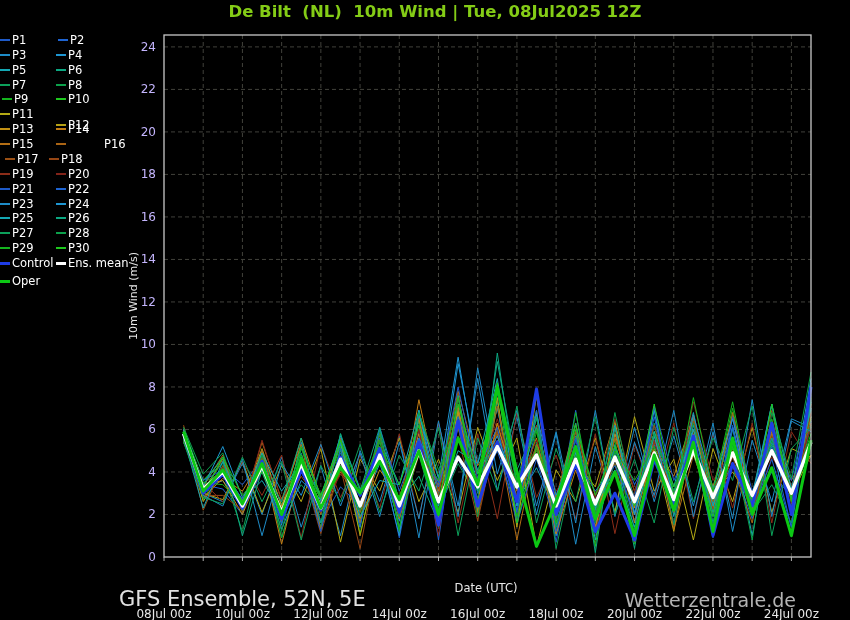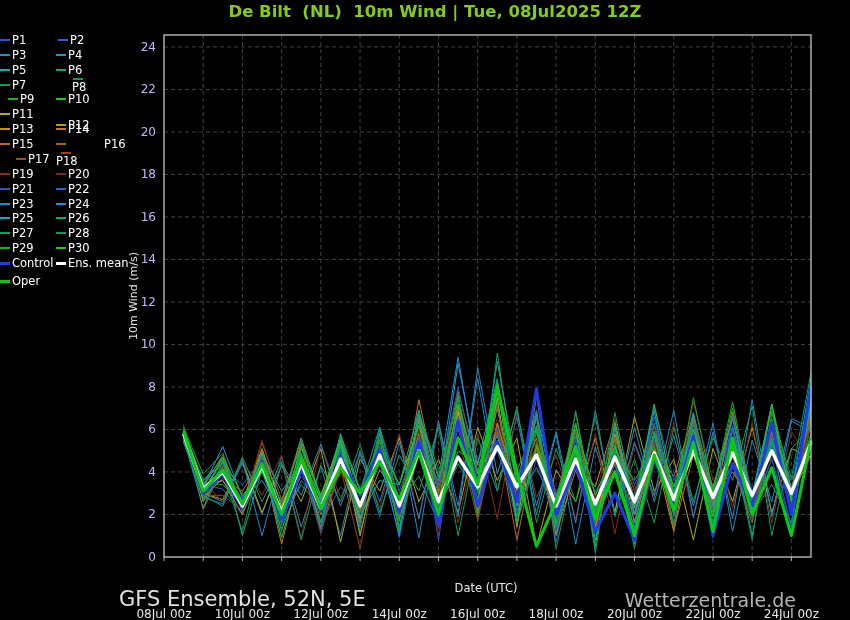--- a/index.html
+++ b/index.html
@@ -51,27 +51,27 @@
         <span class="lcell" style="left: 56px;">
           <span class="lswatch" style="background: rgb(12, 168, 130); height: 2px;"></span>
           <span>P6</span>
         </span>
       </div>
       <div class="lrow" style="top: 77.61px;">
         <span class="lcell" style="left: 0px;">
           <span class="lswatch" style="background: rgb(12, 160, 90); height: 2px;"></span>
           <span>P7</span>
         </span>
-        <span class="lcell" style="left: 72px; flex-direction: column;">
+        <span class="lcell" style="left: 56px;">
           <span class="lswatch" style="background: rgb(12, 160, 75); height: 2px;"></span>
           <span>P8</span>
         </span>
       </div>
       <div class="lrow" style="top: 92.48px;">
-        <span class="lcell" style="left: 8px;">
+        <span class="lcell" style="left: 2px;">
           <span class="lswatch" style="background: rgb(20, 180, 30); height: 2px;"></span>
           <span>P9</span>
         </span>
         <span class="lcell" style="left: 56px;">
           <span class="lswatch" style="background: rgb(30, 200, 30); height: 2px;"></span>
           <span>P10</span>
         </span>
       </div>
       <div class="lrow" style="top: 107.35px;">
         <span class="lcell" style="left: 0px;">
@@ -97,25 +97,25 @@
         <span class="lcell" style="left: 0px;">
           <span class="lswatch" style="background: rgb(180, 110, 20); height: 2px;"></span>
           <span>P15</span>
         </span>
         <span class="lcell" style="left: 56px; gap: 36px;">
           <span class="lswatch" style="background: rgb(170, 100, 20); height: 2px;"></span>
           <span>P16</span>
         </span>
       </div>
       <div class="lrow" style="top: 151.96px;">
-        <span class="lcell" style="left: 16px;">
+        <span class="lcell" style="left: 5px;">
           <span class="lswatch" style="background: rgb(155, 80, 20); height: 2px;"></span>
           <span>P17</span>
         </span>
-        <span class="lcell" style="left: 56px; flex-direction: column;">
+        <span class="lcell" style="left: 49px;">
           <span class="lswatch" style="background: rgb(150, 70, 20); height: 2px;"></span>
           <span>P18</span>
         </span>
       </div>
       <div class="lrow" style="top: 166.83px;">
         <span class="lcell" style="left: 0px;">
           <span class="lswatch" style="background: rgb(140, 45, 25); height: 2px;"></span>
           <span>P19</span>
         </span>
         <span class="lcell" style="left: 56px;">

